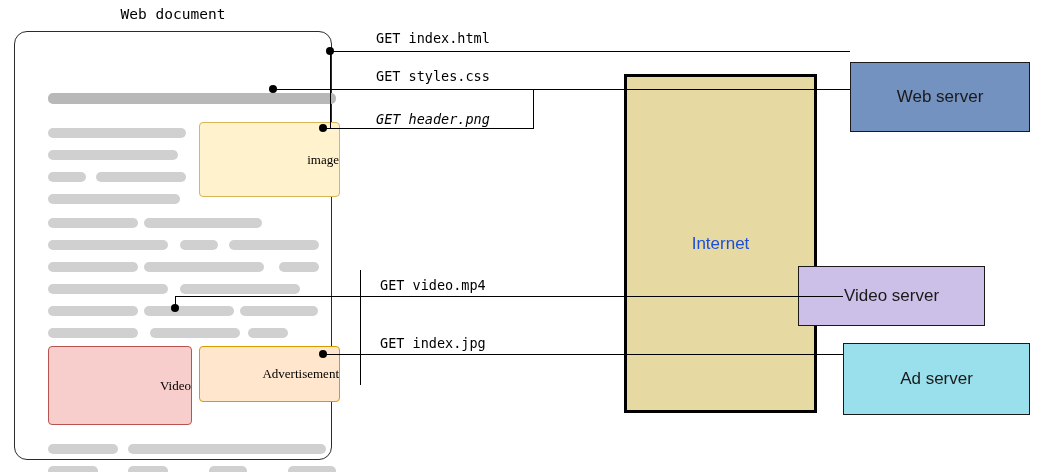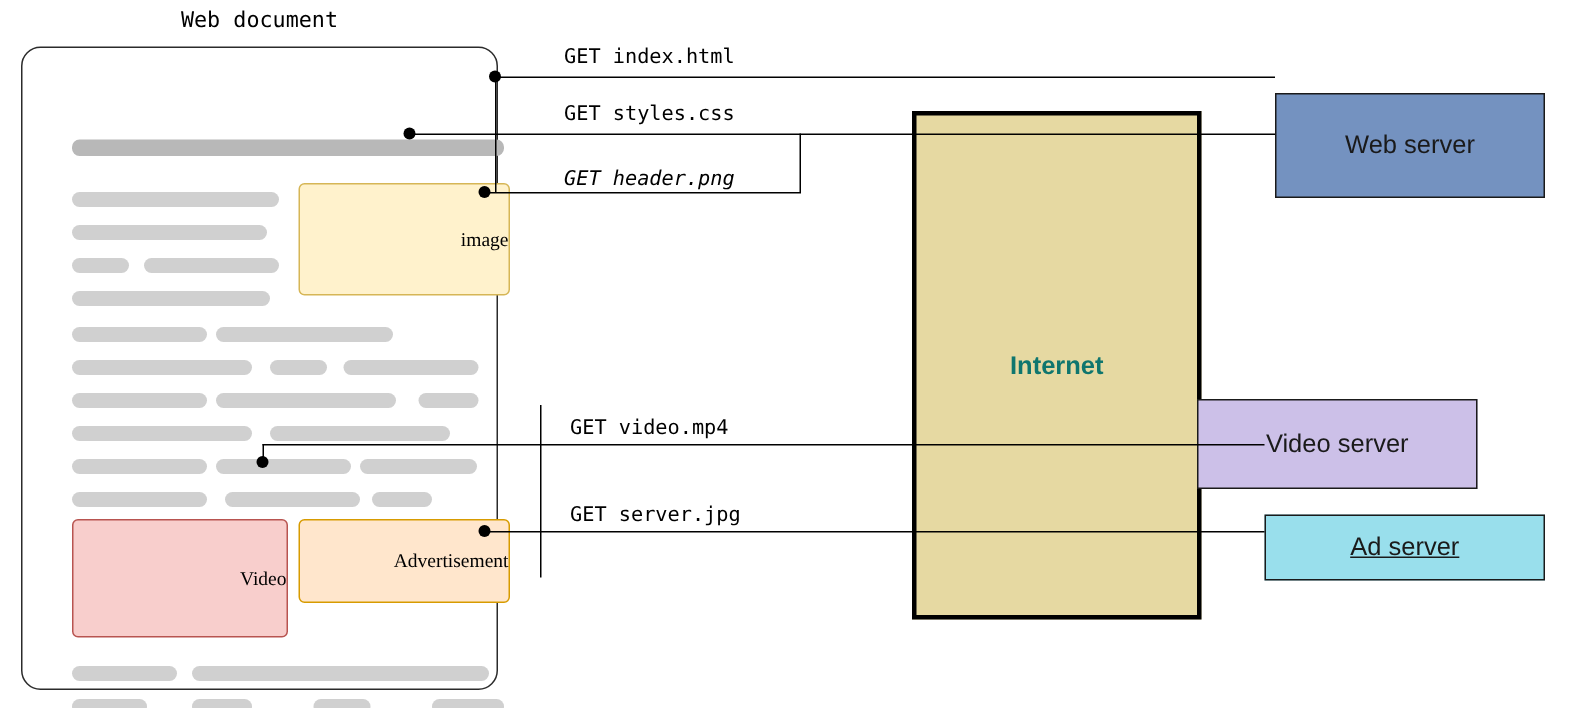--- a/index.html
+++ b/index.html
@@ -79,48 +79,47 @@
   }
   #block-advert {
     left: 184px; top: 314px; width: 141px; height: 56px;
     background: #ffe6cc;
     border: 1.3px solid #d79b00;
   }
 
   
   #internet {
     position: absolute;
-    left: 608px; top: 74px; width: 193px; height: 339px;
+    left: 624px; top: 74px; width: 193px; height: 339px;
     background: #e6d9a2;
     border: 3.2px solid #000000;
     box-sizing: border-box;
     display: flex;
     align-items: center;
     justify-content: center;
     font-family: "Liberation Sans", sans-serif;
     font-size: 17px;
-    color: #0f766e;
-    font-weight: bold;
+    color: #1d4ed8;
   }
 
   
   .server {
     position: absolute;
     box-sizing: border-box;
     border: 1.4px solid #1a1a1a;
     display: flex;
     align-items: center;
     justify-content: center;
     font-family: "Liberation Sans", sans-serif;
     font-size: 17px;
     color: #1a1a1a;
   }
   #server-web   { left: 850px; top: 62px;  width: 180px; height: 70px; background: #7492c0; }
   #server-video { left: 798px; top: 266px; width: 187px; height: 60px; background: #ccc0e8; }
-  #server-ad    { left: 843px; top: 343px; width: 187px; height: 44px; background: #99dfec; text-decoration: underline; }
+  #server-ad    { left: 843px; top: 343px; width: 187px; height: 72px; background: #99dfec; }
 
   
   .hline {
     position: absolute;
     height: 0;
     border-top: 1.1px solid #000000;
   }
   .vline {
     position: absolute;
     width: 0;
@@ -227,15 +226,15 @@
 
   <div class="hline" style="left:323px; top:354px; width:520px;"></div>
   <div class="dot" style="left:323px; top:354px;"></div>
 
   <div class="vline" style="left:360px; top:270px; height:115px;"></div>
 
   <div class="getlabel" style="left:376px; top:30px;">GET index.html</div>
   <div class="getlabel" style="left:376px; top:68px;">GET styles.css</div>
   <div class="getlabel" style="left:376px; top:111px;font-style:italic;">GET header.png</div>
   <div class="getlabel" style="left:380px; top:277px;">GET video.mp4</div>
-  <div class="getlabel" style="left:380px; top:335px;">GET server.jpg</div>
+  <div class="getlabel" style="left:380px; top:335px;">GET index.jpg</div>
 
 </div>
 
 </body></html>

